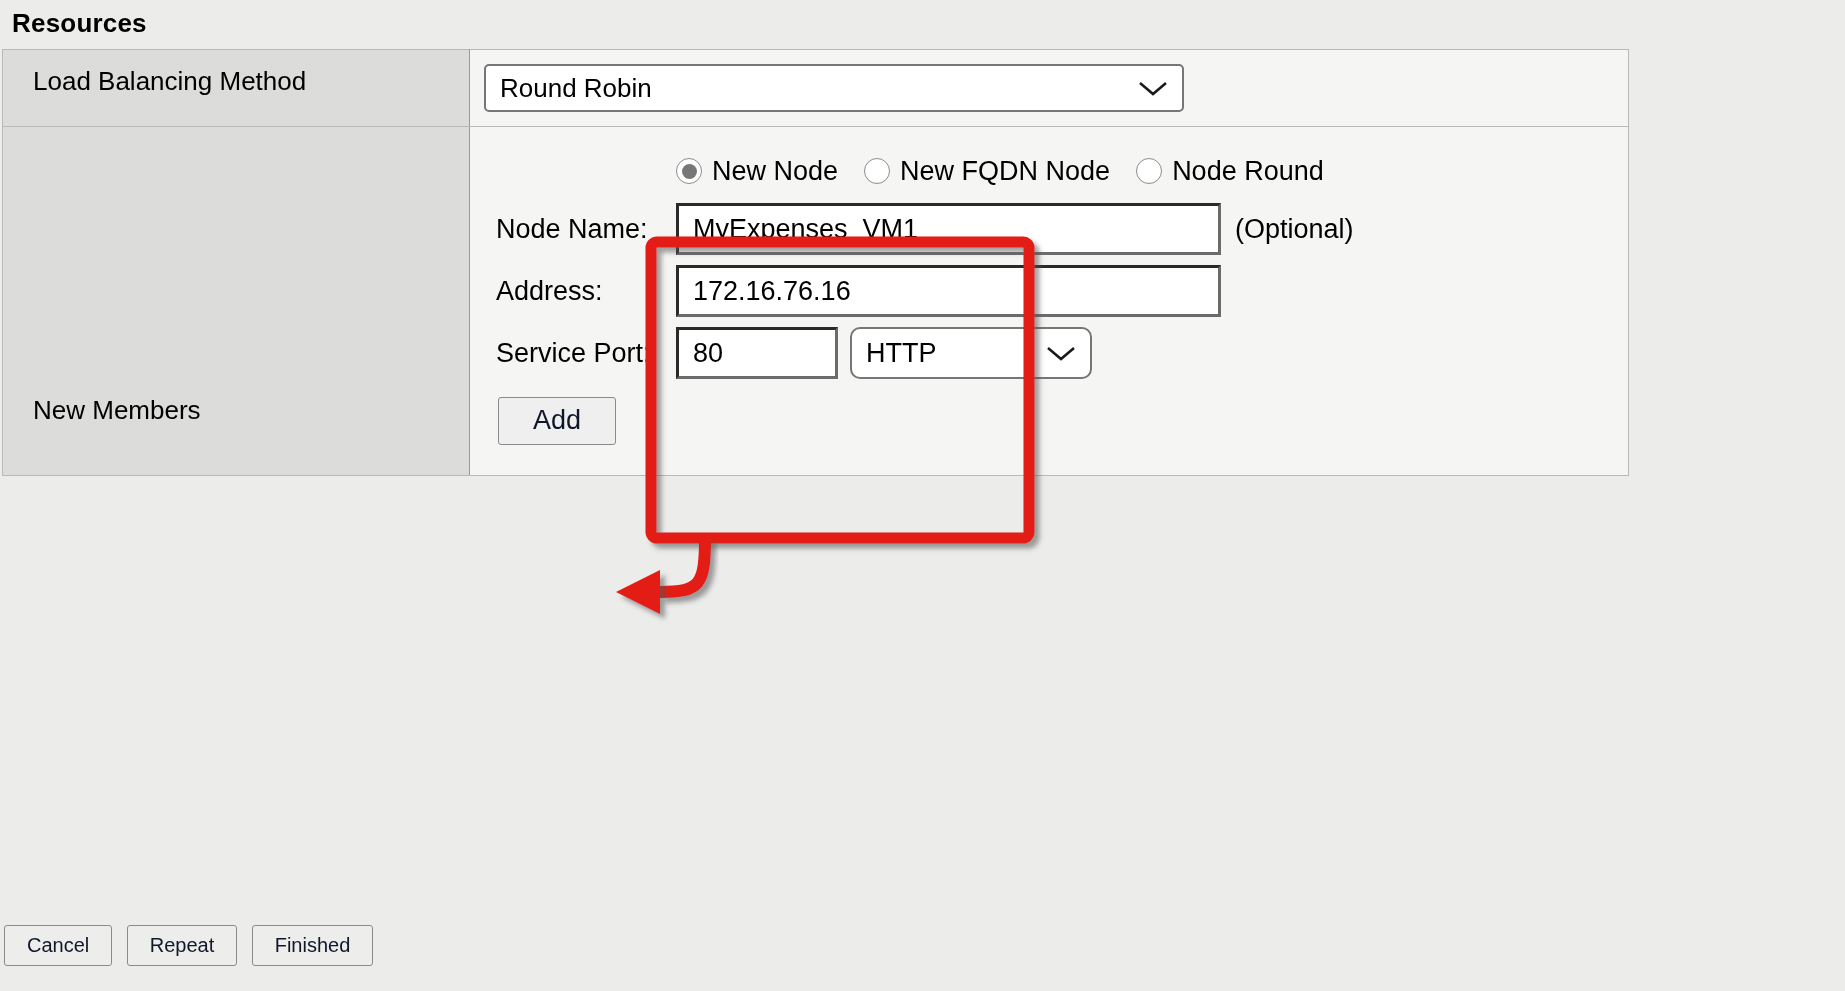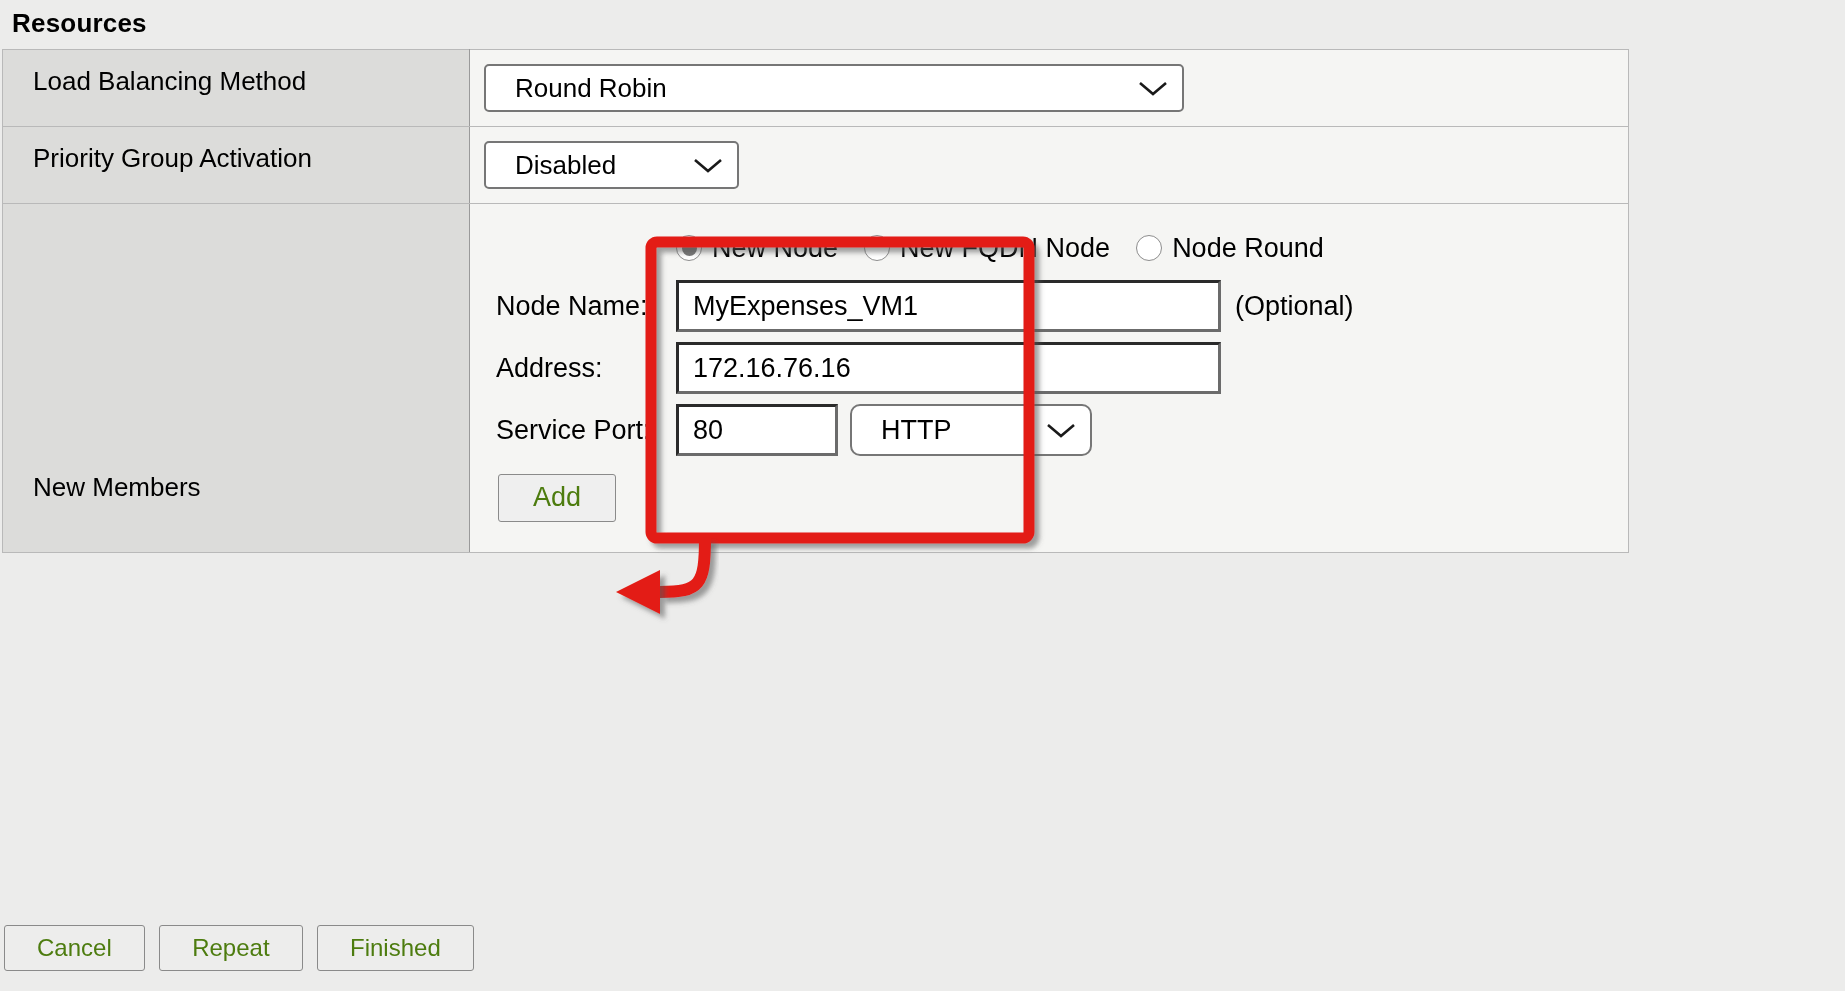--- a/index.html
+++ b/index.html
@@ -48,21 +48,21 @@
   .sel{
     display:inline-flex;
     align-items:center;
     justify-content:space-between;
     box-sizing:border-box;
     background:#fff;
     border:2px solid #767676;
     border-radius:5px;
     font-size:26px;
     height:48px;
-    padding:0 12px 0 29px;
+    padding:0 12px 0 14px;
     text-align:right;
   }
   .sel .chev{margin-left:18px;display:flex;align-items:center;}
   #lb-method-select{width:700px;}
   #pga-select{width:255px;}
 
   
   .nm-lbl{padding-top:268px !important;}
   #members-pane{position:relative;padding:8px 0 16px 12px;}
 
@@ -102,21 +102,21 @@
     border:2px solid #767676;font-size:27px;
   }
 
   
   .btn{
     background:#efefef;
     border:1px solid #8a8a8a;
     border-radius:3px;
     font-size:27px;
     font-family:"Liberation Sans", sans-serif;
-    color:#4d7c0f;
+    color:#0f172a;
     padding:6px 22px;
     line-height:1.25;
     cursor:pointer;
     display:inline-block;
   }
   #add-button{margin:18px 0 0 2px;padding:6px 34px;}
 
   
   #members-table{
     border-collapse:separate;border-spacing:0;
@@ -148,21 +148,21 @@
   .col-addr{width:240px;}
   .col-port{width:200px;}
   .col-auto{width:236px;}
   .col-prio{width:auto;}
 
   #row-buttons{margin-top:14px;}
   #row-buttons .btn{margin-right:10px;padding:6px 26px;}
 
   
   #bottom-bar{position:absolute;left:0;top:925px;width:100%;padding-left:4px;box-sizing:border-box;}
-  #bottom-bar .btn{margin-right:10px;padding:7px 32px;font-size:24px;background:#ededec;}
+  #bottom-bar .btn{margin-right:10px;padding:7px 22px;font-size:20px;background:#ededec;}
 
   
   #annotation-layer{position:absolute;left:0;top:0;width:1845px;height:991px;pointer-events:none;}
 </style>
 </head>
 <body>
 
 <div id="section-title">Resources</div>
 
 <table id="settings-table">
@@ -174,33 +174,20 @@
           <span>Round Robin</span>
           <span class="chev">
             <svg width="34" height="20" viewBox="0 0 34 20">
                 <polyline points="4,5 17,16 30,5" fill="none" stroke="#1a1a1a" stroke-width="2.6"></polyline>
               </svg>
           </span>
         </div>
       </td>
     </tr>
     <tr>
-      <td class="lbl-cell">Priority Group Activation</td>
-      <td class="val-cell">
-        <div class="sel" id="pga-select">
-          <span>Disabled</span>
-          <span class="chev">
-            <svg width="34" height="20" viewBox="0 0 34 20">
-                <polyline points="4,5 17,16 30,5" fill="none" stroke="#1a1a1a" stroke-width="2.6"></polyline>
-              </svg>
-          </span>
-        </div>
-      </td>
-    </tr>
-    <tr>
       <td class="lbl-cell nm-lbl">New Members</td>
       <td class="val-cell">
         <div id="members-pane">
 
           <div id="radio-row">
             <span class="radio checked"></span>
             <span class="radio-lbl">New Node</span>
             <span class="radio"></span>
             <span class="radio-lbl">New FQDN Node</span>
             <span class="radio"></span>

